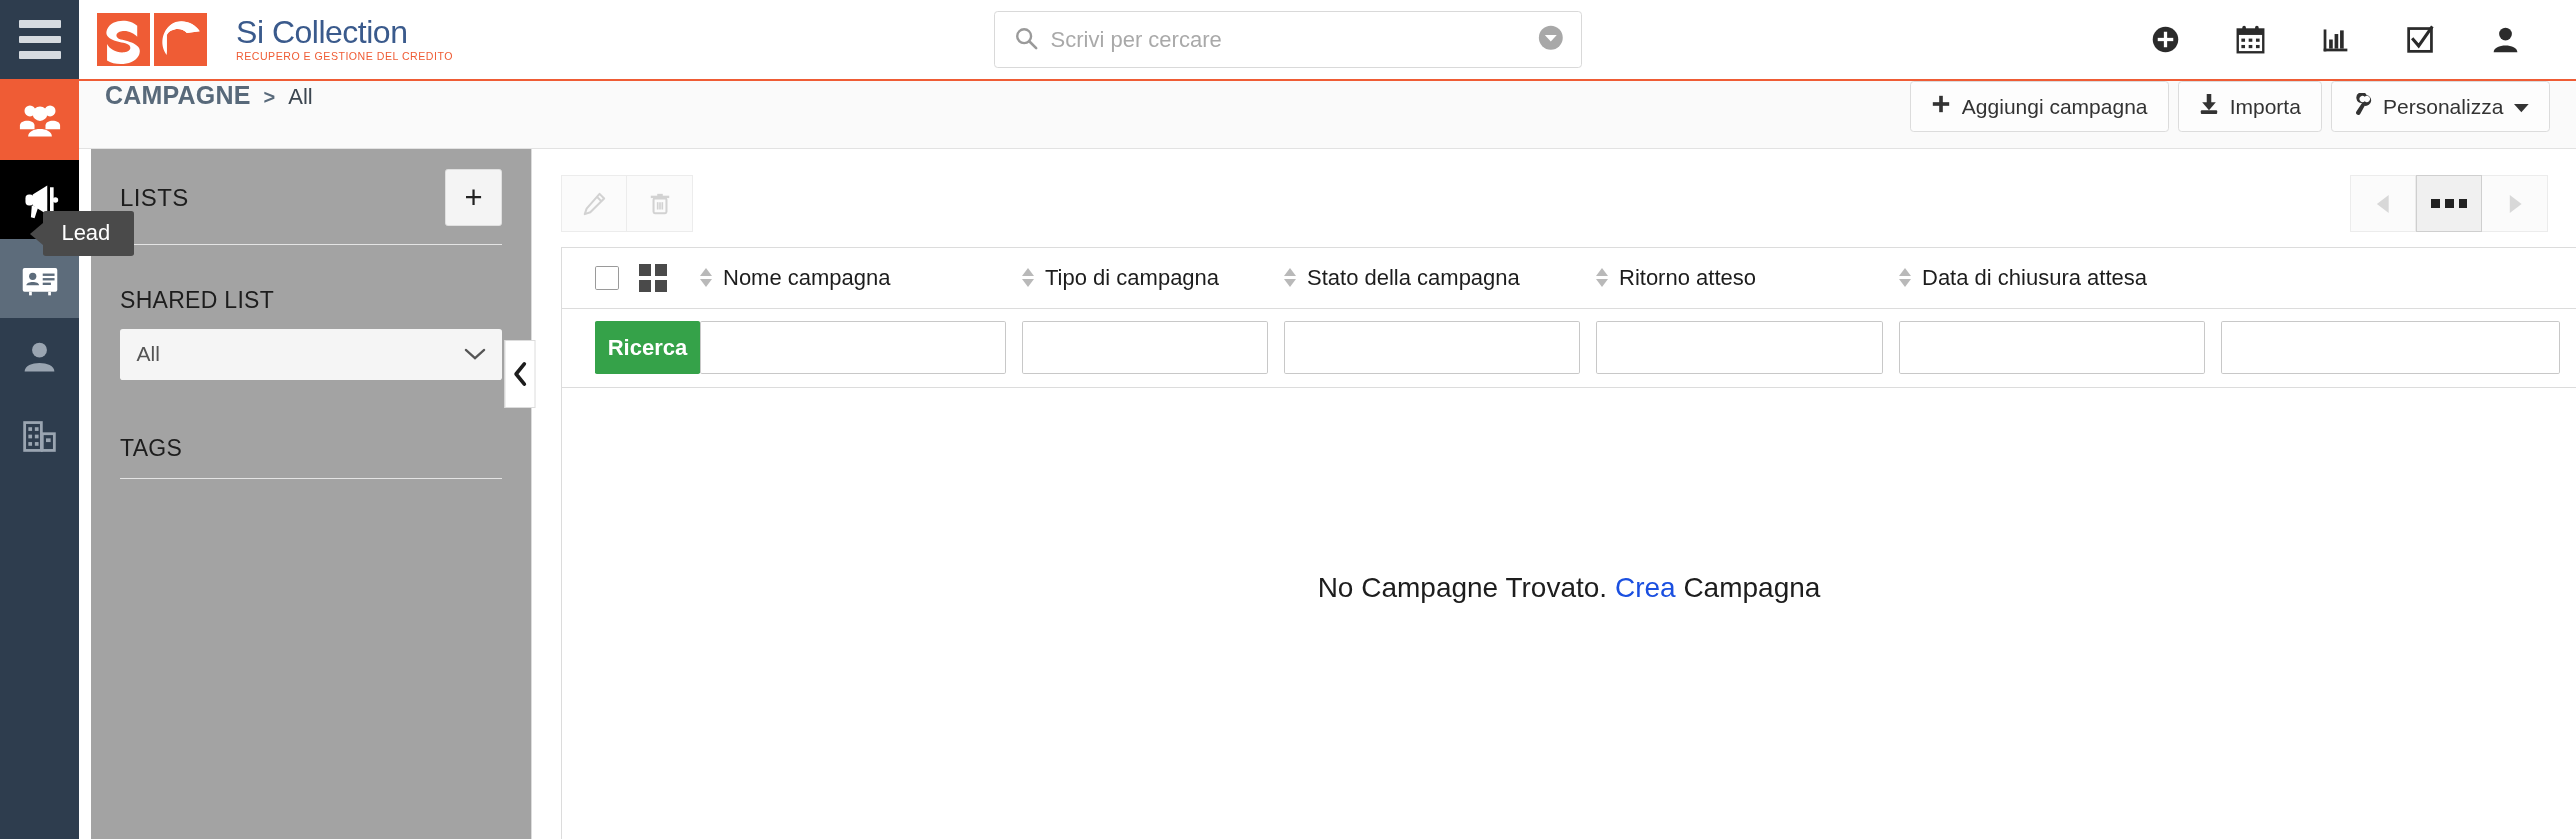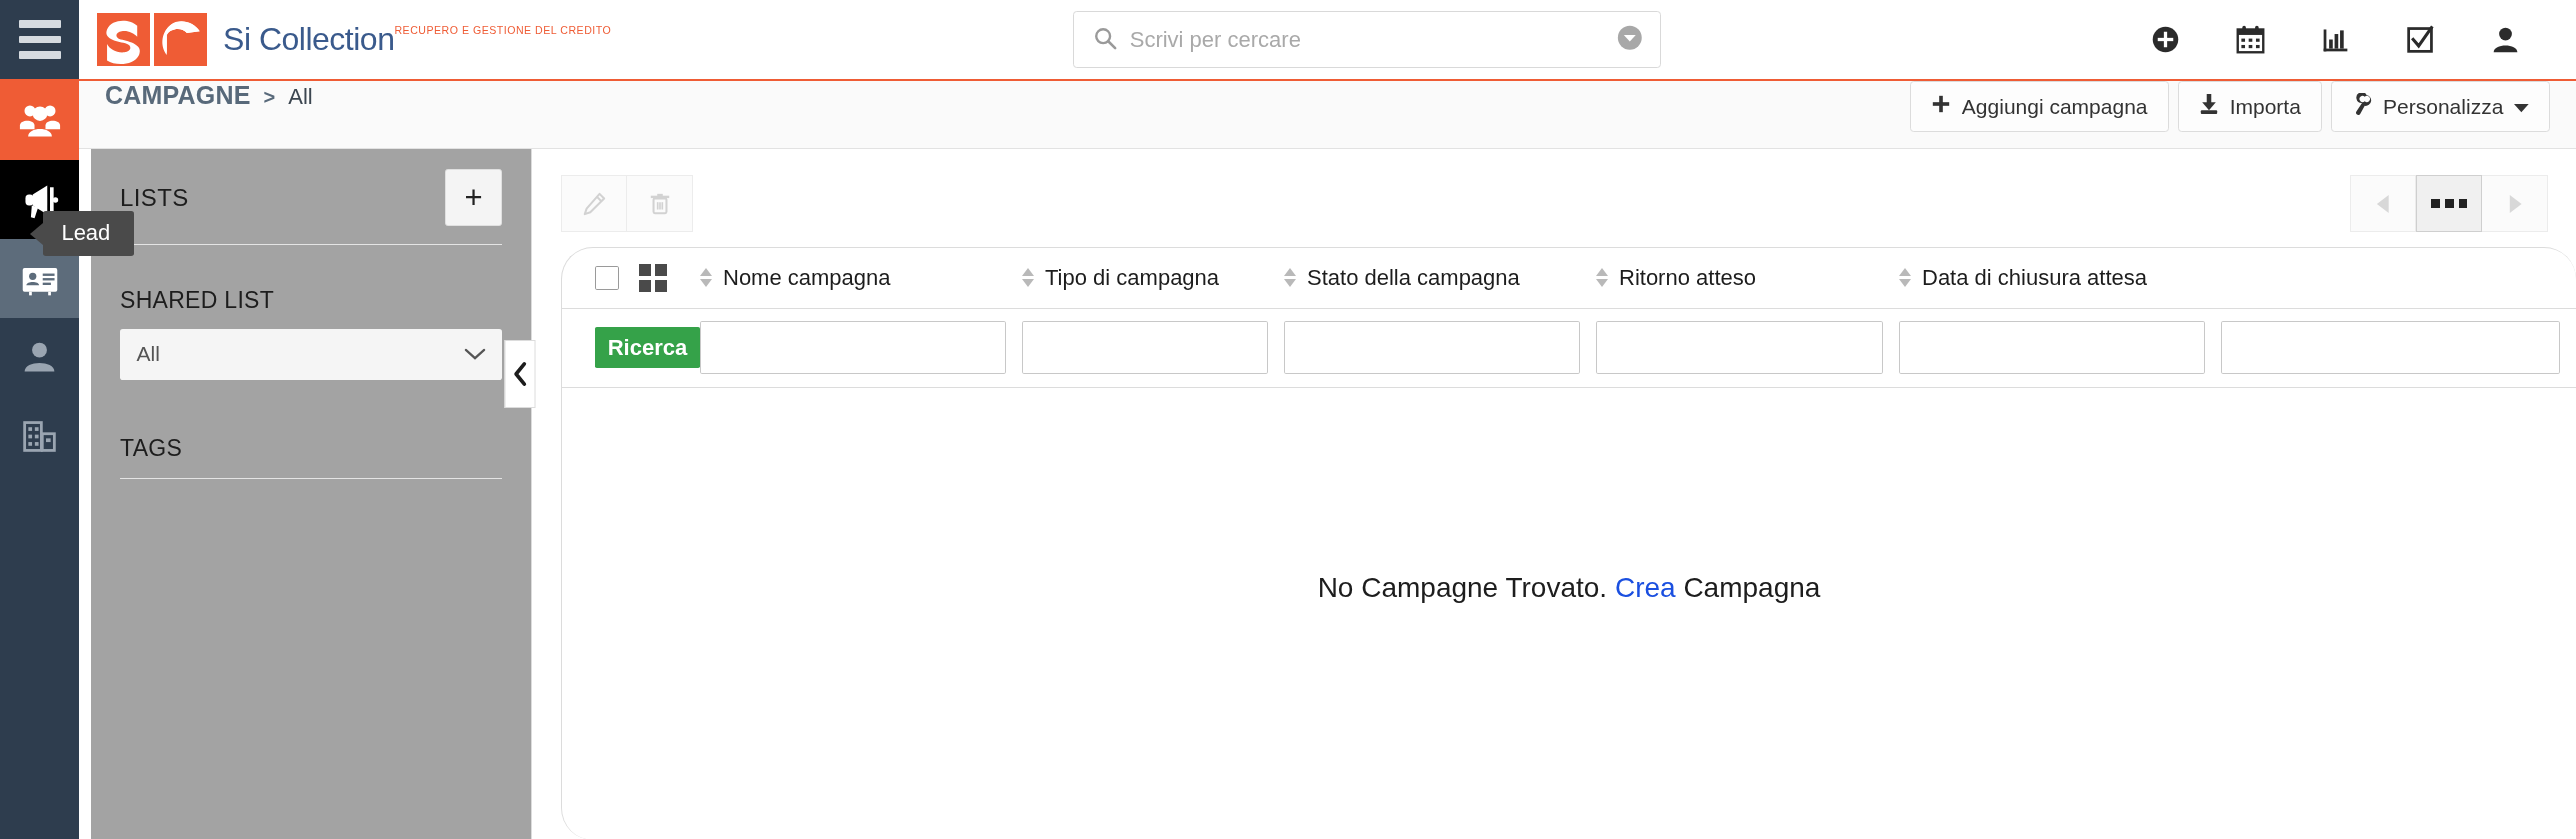--- a/index.html
+++ b/index.html
@@ -31,21 +31,21 @@
   .logo-wrap {
     display: flex; align-items: center;
     padding-left: 18.4px; gap: 0px;
   }
   .logo-mark { display: flex; gap: 3.7px; align-items: center; }
   .logo-sq {
     width: 53px; height: 53px; background: #ef5c35;
     position: relative; overflow: hidden;
   }
   .logo-sq svg { position: absolute; inset: 0; }
-  .logo-text { margin-left: 16px; display: flex; flex-direction: row; justify-content: center; }
+  .logo-text { margin-left: 29px; display: flex; flex-direction: column; justify-content: center; }
   .logo-title {
     font-size: 32px; color: #3a5a8c; letter-spacing: -0.5px;
     line-height: 1.05; font-weight: 400;
   }
   .logo-sub {
     font-size: 10.6px; color: #ef5c35; letter-spacing: 0.5px;
     line-height: 1.2; margin-top: 0.9px;
   }
 
   .search-zone { flex: 1; display: flex; align-items: center; justify-content: center; }
@@ -206,21 +206,21 @@
   }
   .pg-btn + .pg-btn { border-left: none; }
   .pg-btn.current { background: #f0f0f0; border: 0.9px solid #cfcfcf; }
   .dots { display: flex; gap: 5.5px; }
   .dots i { width: 8.3px; height: 8.3px; background: #222; display: block; }
 
   .grid {
     margin-top: 14.7px; flex: 1;
     border-top: 0.9px solid #dcdcdc;
     border-left: 0.9px solid #dcdcdc;
-    display: flex; flex-direction: column; min-height: 0; border-radius: 32px;
+    display: flex; flex-direction: column; min-height: 0;
   }
   .grid-head {
     display: flex; align-items: center;
     height: 61px; min-height: 61px;
     border-bottom: 0.9px solid #dcdcdc;
   }
   .cell-select {
     width: 138px; min-width: 138px;
     display: flex; align-items: center; gap: 20px;
     padding-left: 33px;
@@ -246,21 +246,21 @@
   .sortico .up { border-bottom: 8.3px solid #b9b9b9; }
   .sortico .dn { border-top: 8.3px solid #b9b9b9; }
 
   .grid-filter {
     display: flex; align-items: center;
     height: 79px; min-height: 79px;
     border-bottom: 0.9px solid #dcdcdc;
   }
   .ricerca-wrap { width: 138px; min-width: 138px; padding-left: 33px; display: flex; }
   .ricerca {
-    width: 184px; height: 41px;
+    width: 184px; height: 53px;
     background: #35a249; border: none; border-radius: 1.8px;
     color: #fff; font-size: 22px; font-weight: bold;
     cursor: pointer; font-family: "Liberation Sans", sans-serif;
   }
   .fcell { padding-right: 16.5px; }
   .fcell input {
     width: 100%; height: 53px;
     border: 0.9px solid #c8c8c8; border-radius: 1.8px;
     outline: none; padding: 0 11px;
     font-size: 20px; font-family: "Liberation Sans", sans-serif;

